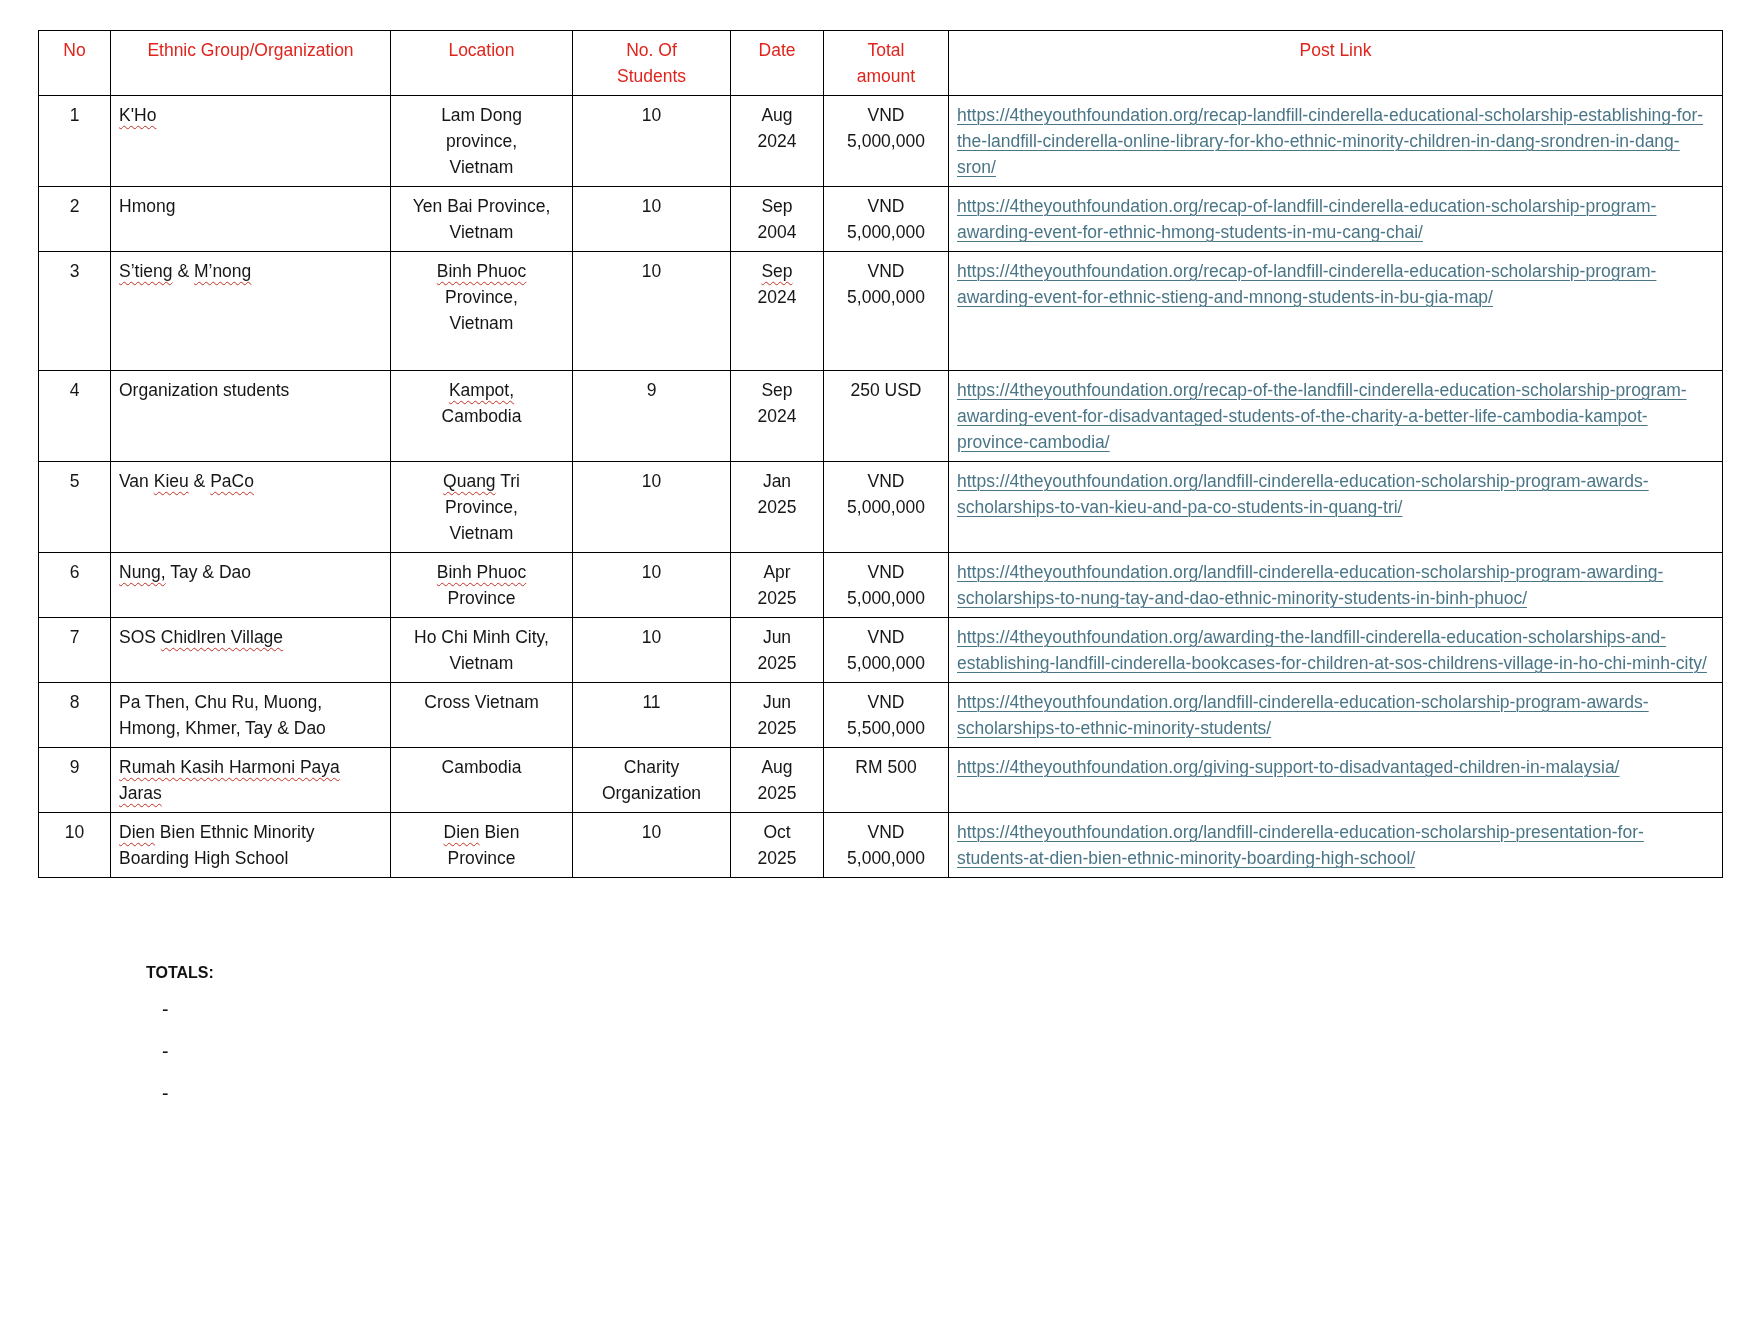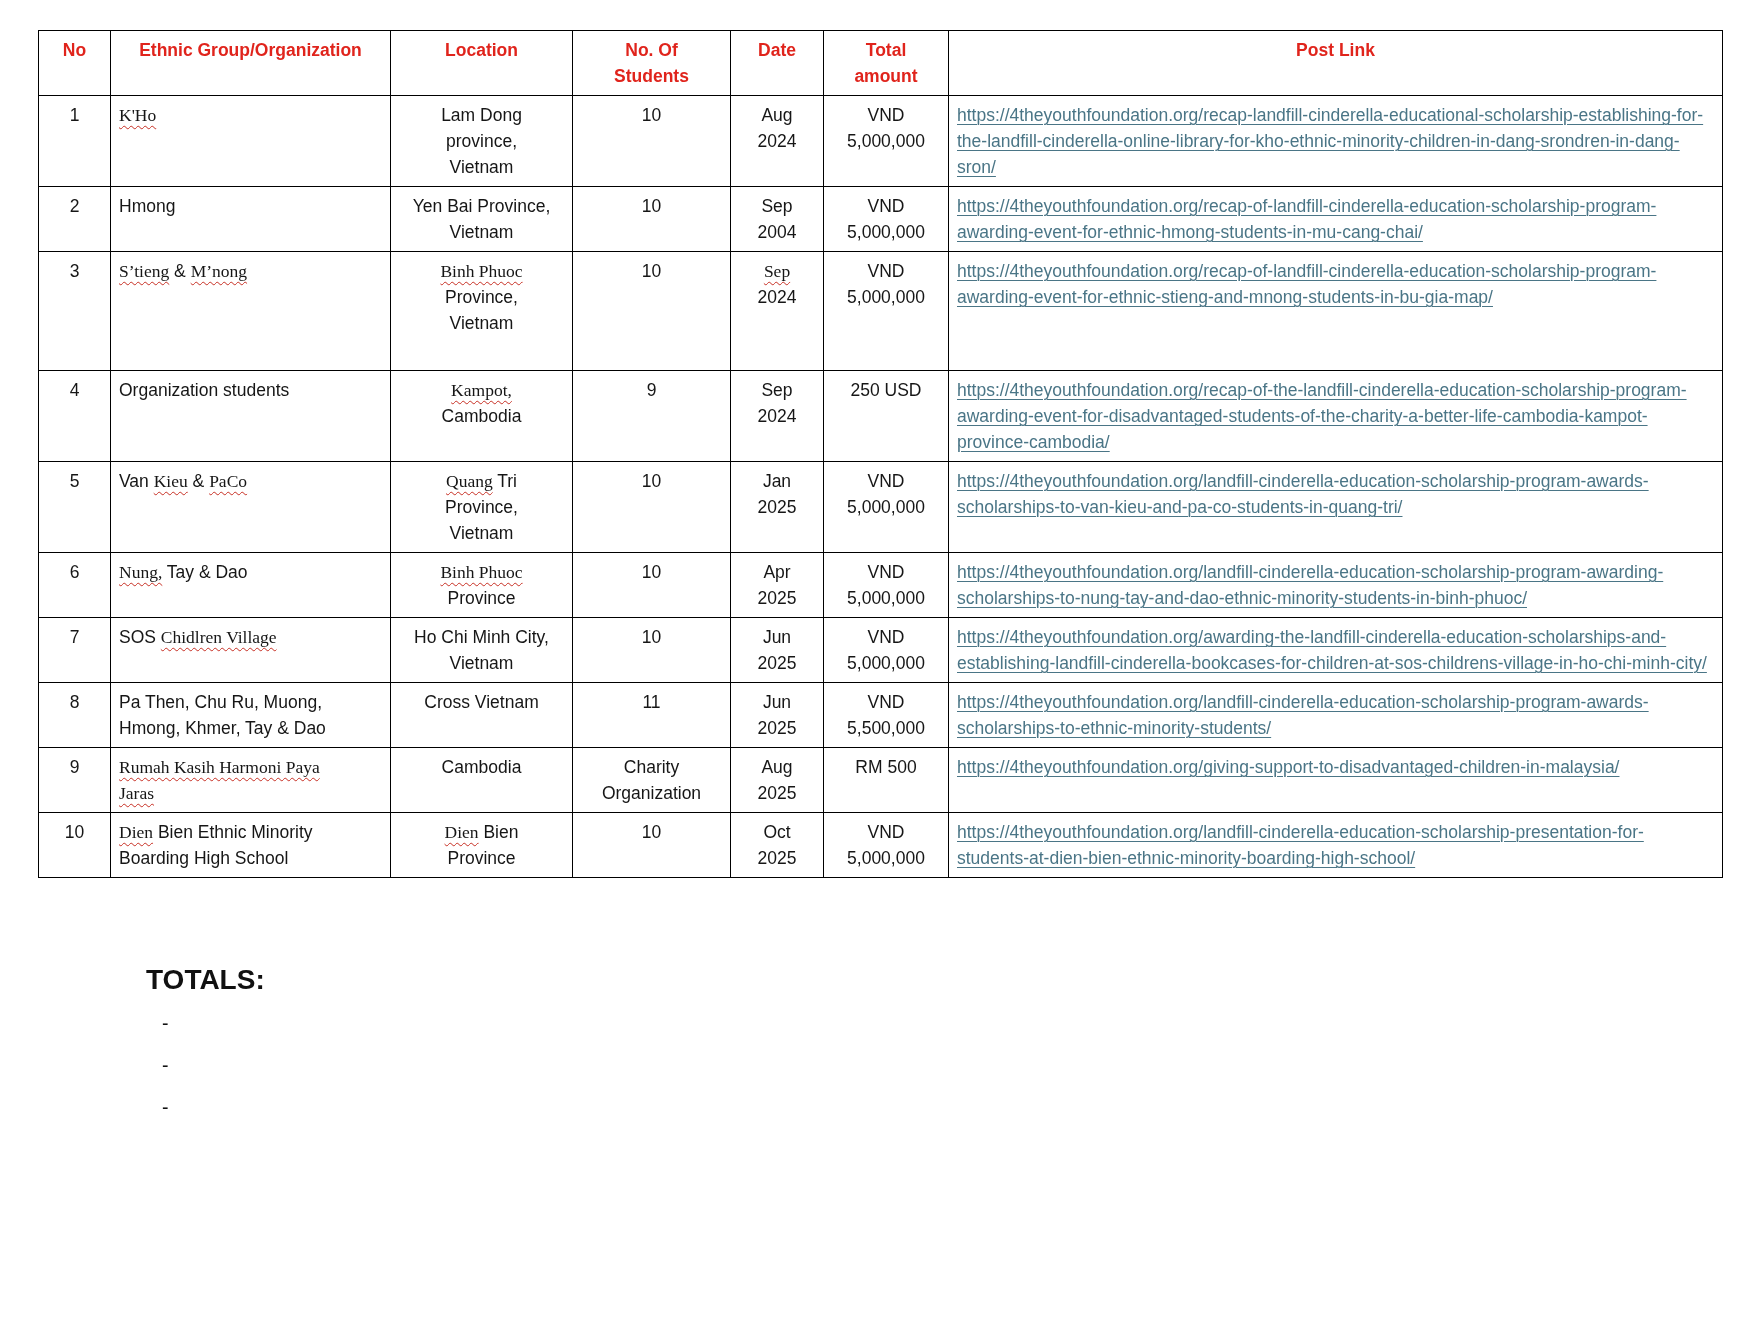--- a/index.html
+++ b/index.html
@@ -11,37 +11,37 @@
   .page{padding:30px 35px 0 38px;}
   table.doc{
     border-collapse:collapse;table-layout:fixed;width:1684px;
   }
   table.doc th,table.doc td{
     border:1.5px solid #000;vertical-align:top;
     padding:6px 8px;font-size:17.5px;line-height:26px;
     word-wrap:break-word;overflow-wrap:break-word;
   }
   table.doc th{
-    color:#e0241c;font-weight:bold;text-align:center;padding:6px 20px;
+    color:#e0241c;font-weight:normal;text-align:center;padding:6px 20px;
   }
   td.col-no,td.col-location,td.col-students,td.col-date,td.col-amount{text-align:center;}
   td.col-ethnic,td.col-link{text-align:left;}
   tbody tr:nth-child(3) td{padding-bottom:34px;}
   tbody tr:nth-child(9) td.col-students{text-align:center;}
   a.post-link{
     color:#4a7586;text-decoration:underline;text-decoration-thickness:1px;
     text-underline-offset:3px;cursor:pointer;
   }
   .sp{
     text-decoration:underline;text-decoration-style:wavy;
     text-decoration-color:#c72f24;text-decoration-thickness:1px;
-    text-underline-offset:4px;text-decoration-skip-ink:none;font-family:Liberation Serif, serif;
+    text-underline-offset:4px;text-decoration-skip-ink:none;
   }
   .totals{margin:86px 0 0 108px;font-size:19.5px;color:#111;}
-  .totals-heading{font-weight:bold;margin:0 0 14px 0;font-size:28px;}
+  .totals-heading{font-weight:bold;margin:0 0 14px 0;font-size:16px;}
   .totals-list{margin:0;padding:0;list-style:none;}
   .totals-item{display:flex;margin:0 0 16px 0;line-height:26px;}
   .totals-item .dash{width:42px;flex:0 0 42px;padding-left:16px;box-sizing:border-box;}
 </style>
 </head>
 <body>
 
 <div class="page">
 
   <table class="doc">

